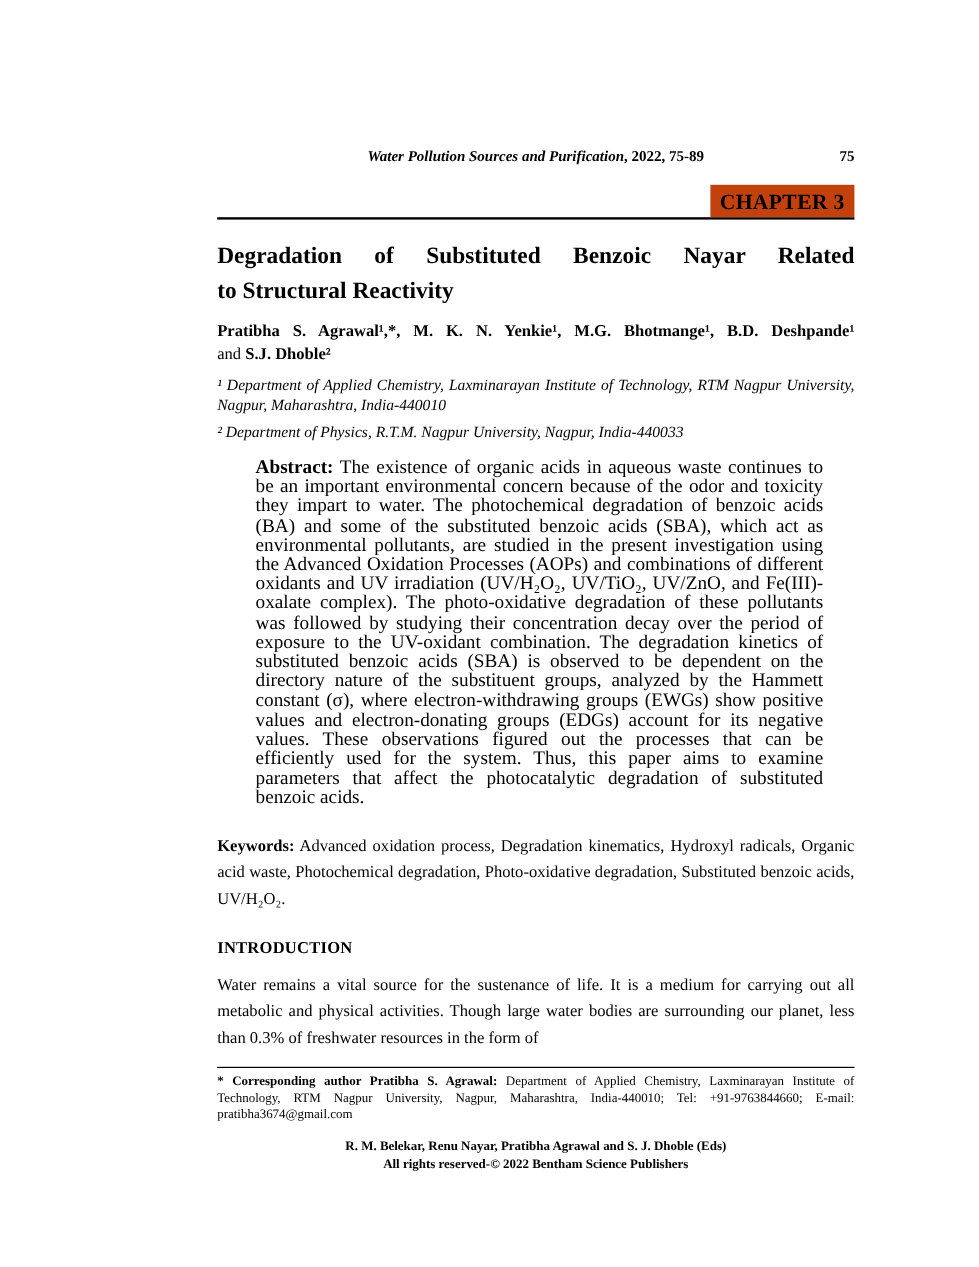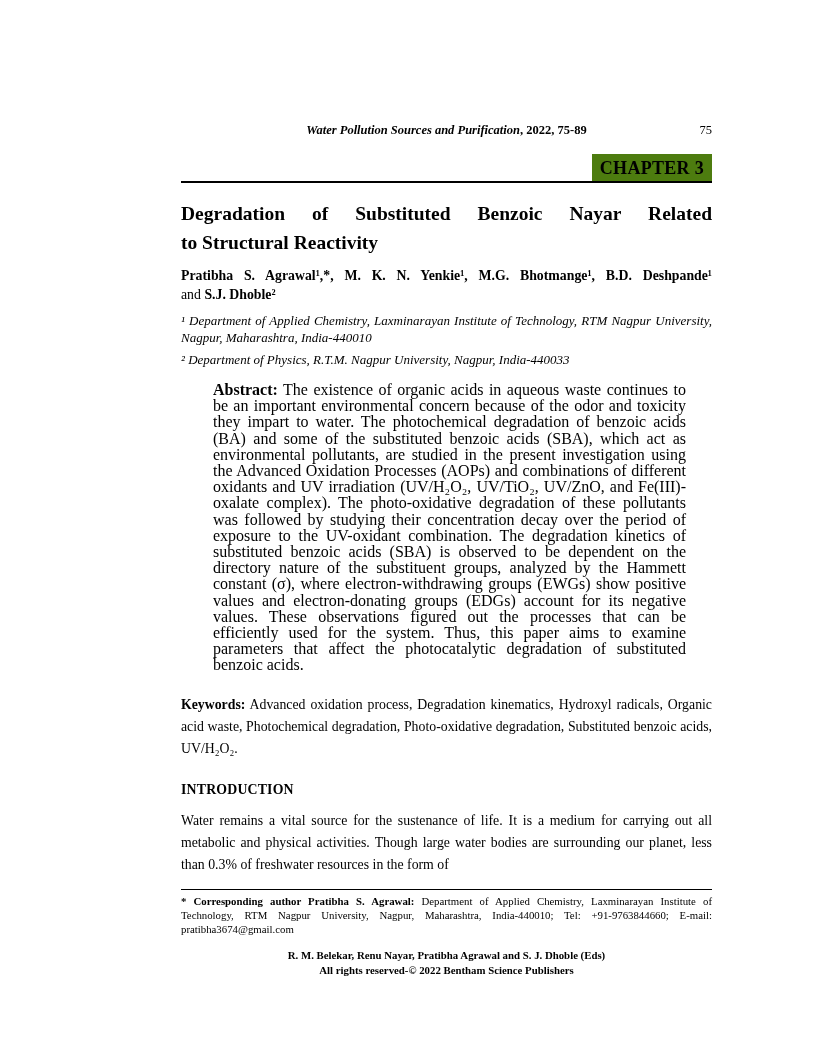--- a/index.html
+++ b/index.html
@@ -22,27 +22,27 @@
     position: relative;
     margin-top: 122px;
     text-align: center;
     font-size: 12.5px;
     font-weight: bold;
     line-height: 16px;
   }
   .running-header .journal-italic { font-style: italic; }
   .running-header .pageno {
     position: absolute; right: 0; top: 0;
-    font-weight: normal;
+    font-weight: bold;
   }
   
   .chapter-row { text-align: right; margin-top: 16px; }
   .chapter-badge {
     display: inline-block;
-    background: #4d7c0f;
+    background: #c2410c;
     font-weight: bold;
     font-size: 18px;
     line-height: 22px;
     padding: 3px 8px 2px 8px;
     letter-spacing: 0.3px;
   }
   .top-rule { border: none; border-top: 2px solid #000; margin: 0; }
   
   .article-title {
     margin-top: 16px;

